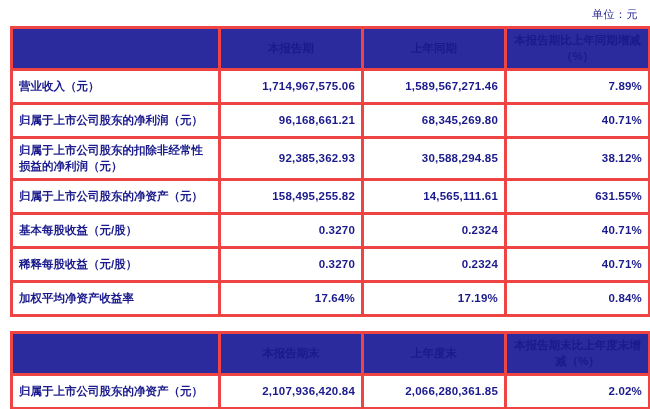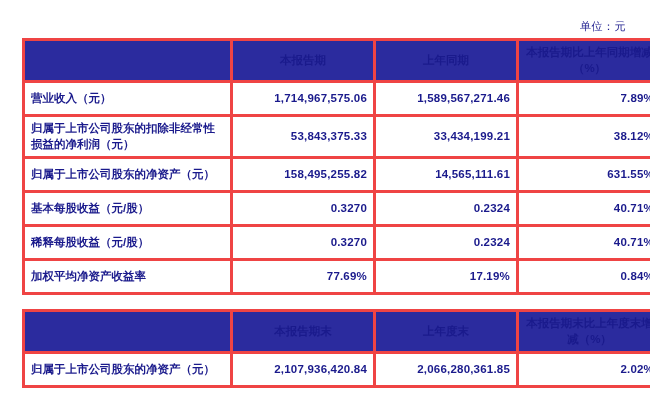--- a/index.html
+++ b/index.html
@@ -12,21 +12,21 @@
     height: 409px;
     font-family: "Liberation Sans", sans-serif;
     color: #1a1a8c;
     overflow: hidden;
   }
   .page {
     position: relative;
     width: 650px;
     height: 308px;
     box-sizing: border-box;
-    padding: 16px;
+    padding: 4px;
   }
   .unit-line {
     text-align: right;
     font-size: 11px;
     color: #1a1a8c;
     padding: 3px 8px 4px 0;
     letter-spacing: 0.5px;
   }
   table.fin {
     border-collapse: collapse;
@@ -99,24 +99,30 @@
         <th>本报告期比上年同期增减（%）</th>
       </tr>
     </thead>
     <tbody>
       <tr class="row-tall">
         <td class="label">营业收入（元）</td>
         <td class="num">1,714,967,575.06</td>
         <td class="num">1,589,567,271.46</td>
         <td class="num">7.89%</td>
       </tr>
+      <tr class="row-tall">
+        <td class="label">归属于上市公司股东的净利润（元）</td>
+        <td class="num">96,168,661.21</td>
+        <td class="num">68,345,269.80</td>
+        <td class="num">40.71%</td>
+      </tr>
       <tr class="row-two">
         <td class="label">归属于上市公司股东的扣除非经常性损益的净利润（元）</td>
-        <td class="num">53,843,375.33</td>
-        <td class="num">33,434,199.21</td>
+        <td class="num">92,385,362.93</td>
+        <td class="num">30,588,294.85</td>
         <td class="num">38.12%</td>
       </tr>
       <tr class="row-tall">
         <td class="label">归属于上市公司股东的净资产（元）</td>
         <td class="num">158,495,255.82</td>
         <td class="num">14,565,111.61</td>
         <td class="num">631.55%</td>
       </tr>
       <tr class="row-tall">
         <td class="label">基本每股收益（元/股）</td>
@@ -125,21 +131,21 @@
         <td class="num">40.71%</td>
       </tr>
       <tr class="row-tall">
         <td class="label">稀释每股收益（元/股）</td>
         <td class="num">0.3270</td>
         <td class="num">0.2324</td>
         <td class="num">40.71%</td>
       </tr>
       <tr class="row-tall">
         <td class="label">加权平均净资产收益率</td>
-        <td class="num">77.69%</td>
+        <td class="num">17.64%</td>
         <td class="num">17.19%</td>
         <td class="num">0.84%</td>
       </tr>
     </tbody>
   </table>
 
   <div class="gap"></div>
 
   <table class="fin">
     <colgroup>

